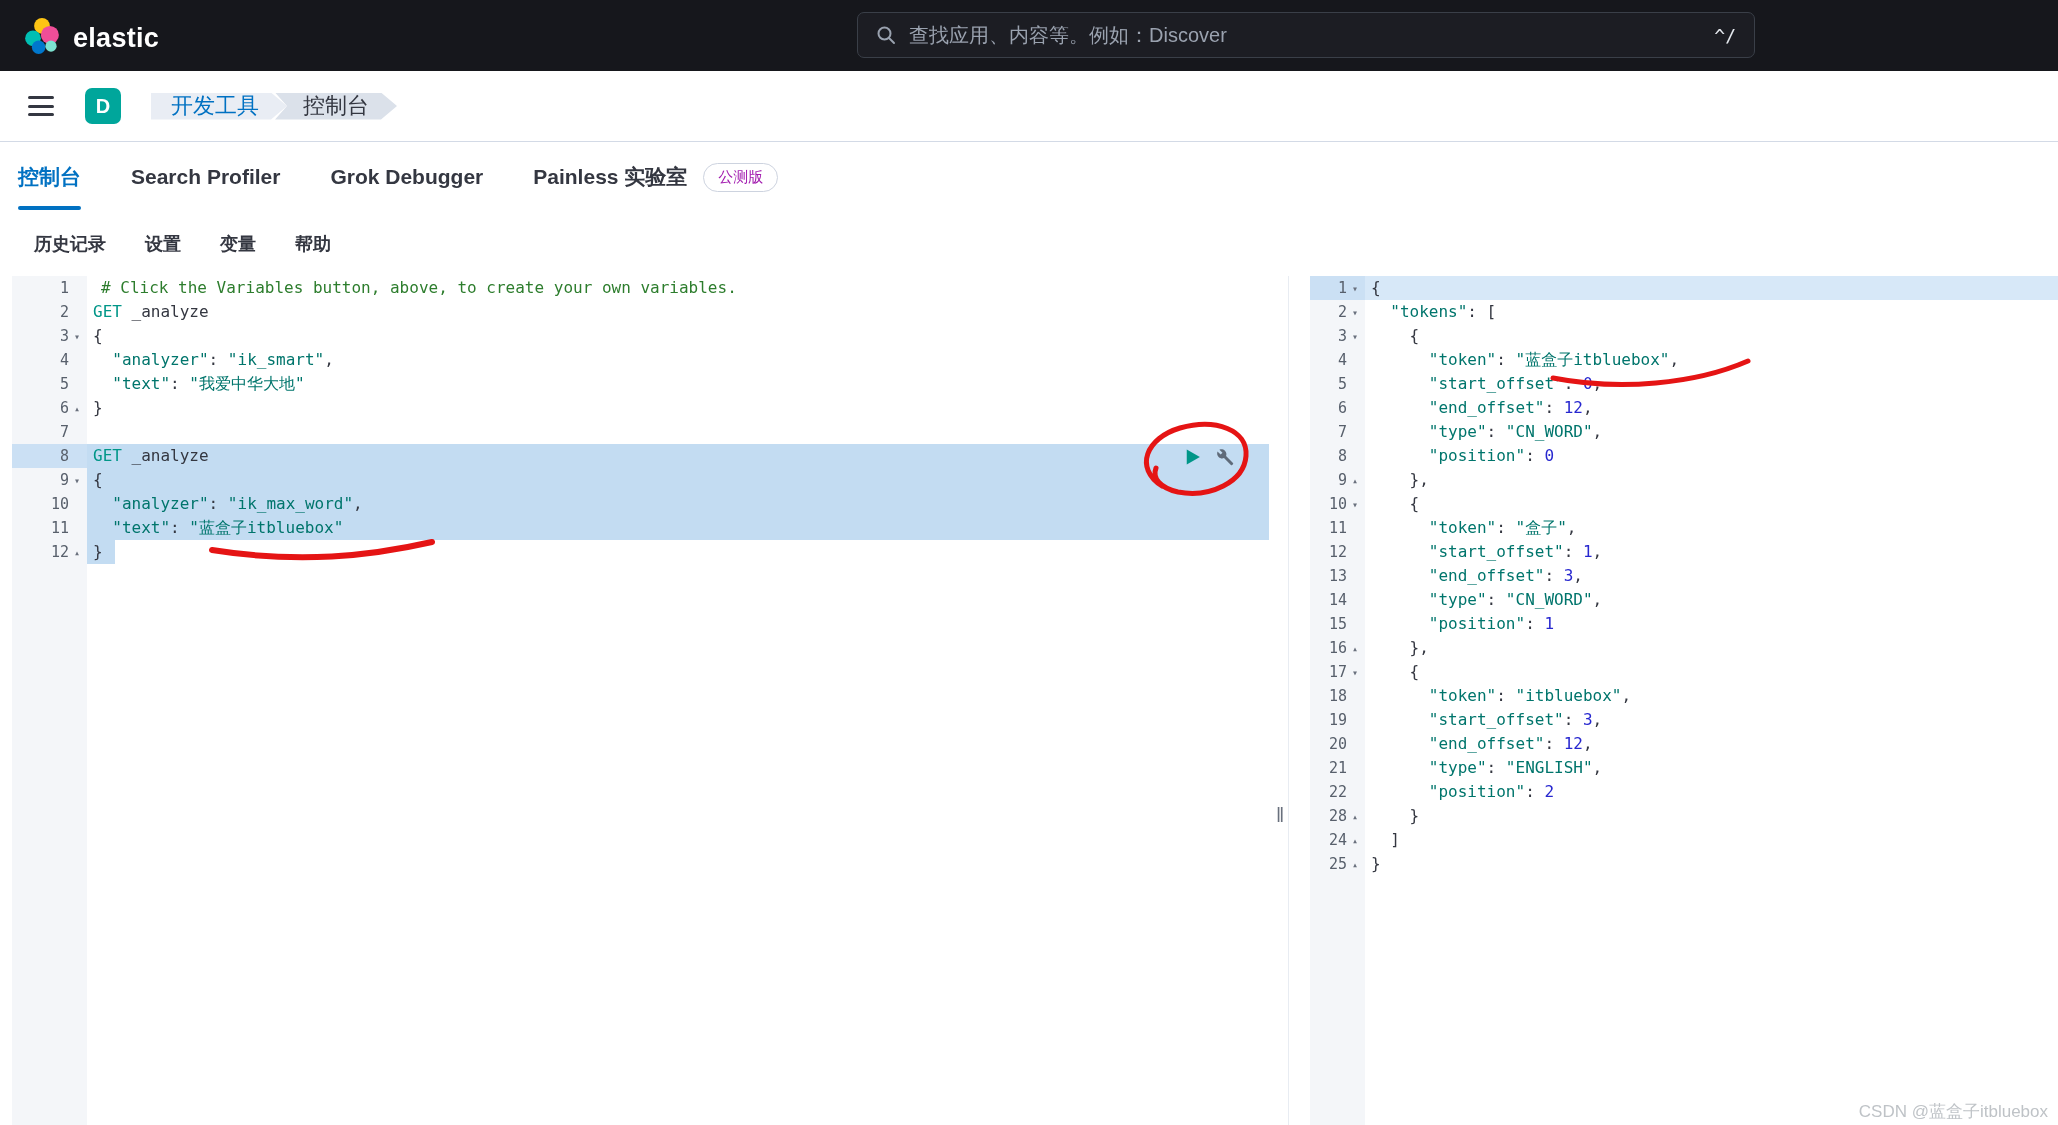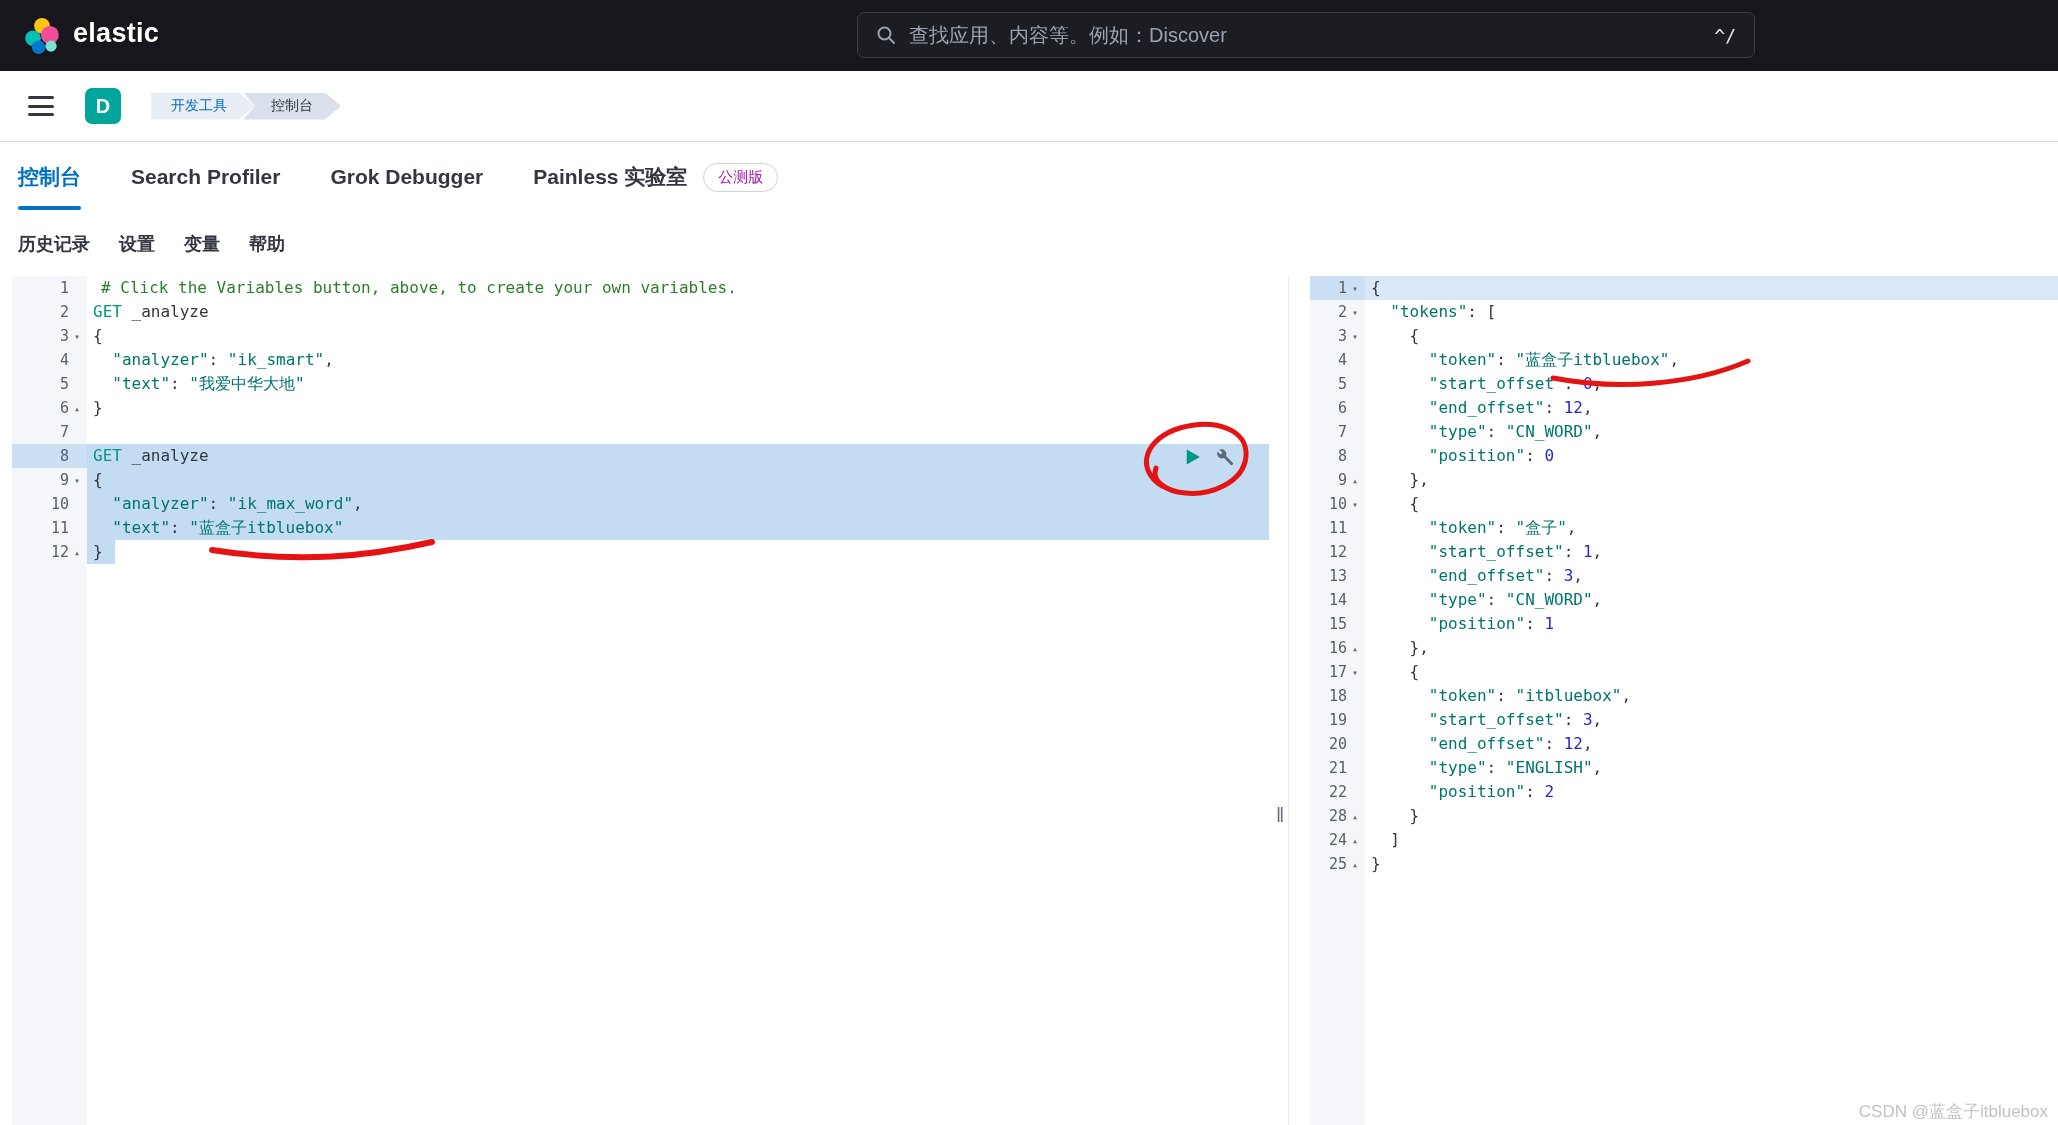--- a/index.html
+++ b/index.html
@@ -2,47 +2,47 @@
 <html><head>
 <meta charset="utf-8">
 <style>
   html,body{margin:0;padding:0;}
   body{
     position:relative;width:2058px;height:1125px;overflow:hidden;background:#fff;
     font-family:"Liberation Sans",sans-serif;color:#343741;
   }
   
   .topbar{position:absolute;left:0;top:0;width:2058px;height:71px;background:#16171c;display:flex;align-items:center;}
-  .brand{display:flex;align-items:flex-start;gap:13px;margin-left:24px;}
+  .brand{display:flex;align-items:flex-end;gap:13px;margin-left:24px;}
   .logo{width:36px;height:36px;}
   .brand-name{color:#fff;font-size:27px;font-weight:600;letter-spacing:.3px;}
   .search{position:absolute;left:857px;top:12px;width:898px;height:46px;background:#1c1d23;
     border:1px solid #3a3f48;border-radius:7px;display:flex;align-items:center;padding:0 18px;gap:13px;box-sizing:border-box;cursor:text;}
   .search-placeholder{color:#9aa2af;font-size:20px;flex:1;white-space:nowrap;overflow:hidden;}
   .search-shortcut{color:#e4e8ee;font-size:18px;font-family:"DejaVu Sans Mono",monospace;}
   
   .secondbar{position:absolute;left:0;top:71px;width:2058px;height:71px;background:#fff;border-bottom:1px solid #d3dae6;display:flex;align-items:center;box-sizing:border-box;}
   .hamburger{margin-left:28px;width:26px;height:20px;display:flex;flex-direction:column;justify-content:space-between;cursor:pointer;}
   .hamburger span{display:block;height:3px;border-radius:2px;background:#343741;}
   .space-badge{margin-left:31px;width:36px;height:36px;border-radius:7px;background:#00a69b;color:#fff;
     font-size:20px;font-weight:700;display:flex;align-items:center;justify-content:center;cursor:pointer;}
   .breadcrumbs{margin-left:30px;display:flex;align-items:center;}
-  .crumb{height:27px;display:flex;align-items:center;font-size:14px;cursor:pointer;white-space:nowrap;}
+  .crumb{height:27px;display:flex;align-items:center;font-size:22px;cursor:pointer;white-space:nowrap;}
   .crumb-first{background:#e9edf4;color:#0071c2;padding:0 28px 0 20px;
     clip-path:polygon(0 0,calc(100% - 16px) 0,100% 50%,calc(100% - 16px) 100%,0 100%);}
   .crumb-last{background:#dbe1ea;color:#343741;margin-left:-12px;padding:0 28px 0 28px;
     clip-path:polygon(0 0,calc(100% - 16px) 0,100% 50%,calc(100% - 16px) 100%,0 100%,12px 50%);}
   
   .tabsrow{position:absolute;left:0;top:142px;width:2058px;height:70px;display:flex;align-items:center;padding-left:18px;gap:50px;box-sizing:border-box;}
   .tab{position:relative;height:100%;display:flex;align-items:center;font-size:21px;font-weight:700;color:#343741;cursor:pointer;white-space:nowrap;}
   .tab.active{color:#0071c2;}
   .tab.active::after{content:"";position:absolute;left:0;right:0;bottom:2px;height:4px;background:#0071c2;border-radius:2px;}
   .beta-badge{margin-left:16px;font-size:15px;font-weight:400;color:#a21caf;border:1px solid #cdd3df;border-radius:15px;padding:4px 14px;background:#fff;}
   
-  .toolbar{position:absolute;left:0;top:212px;height:64px;display:flex;align-items:center;padding-left:18px;gap:29px;}
+  .toolbar{position:absolute;left:16px;top:212px;height:64px;display:flex;align-items:center;padding-left:18px;gap:39px;}
   .toolbar-item{font-size:18px;font-weight:600;color:#343741;cursor:pointer;white-space:nowrap;}
   
   .main{position:absolute;left:0;top:276px;width:2058px;height:849px;background:#fff;}
   .gutter{position:absolute;top:0;bottom:0;background:#f4f6f9;font-family:"DejaVu Sans Mono",monospace;font-size:15px;color:#58606c;}
   #editor-gutter{left:12px;width:75px;}
   #output-gutter{left:1310px;width:55px;}
   .gutter-row{height:24px;display:flex;align-items:center;justify-content:flex-end;padding-right:2px;box-sizing:border-box;}
   .gutter-row .lnum{text-align:right;}
   .gutter-row .fold{width:16px;text-align:center;font-size:10px;color:#69707d;cursor:pointer;}
   .gutter-hl{background:#cbe0f4;}

